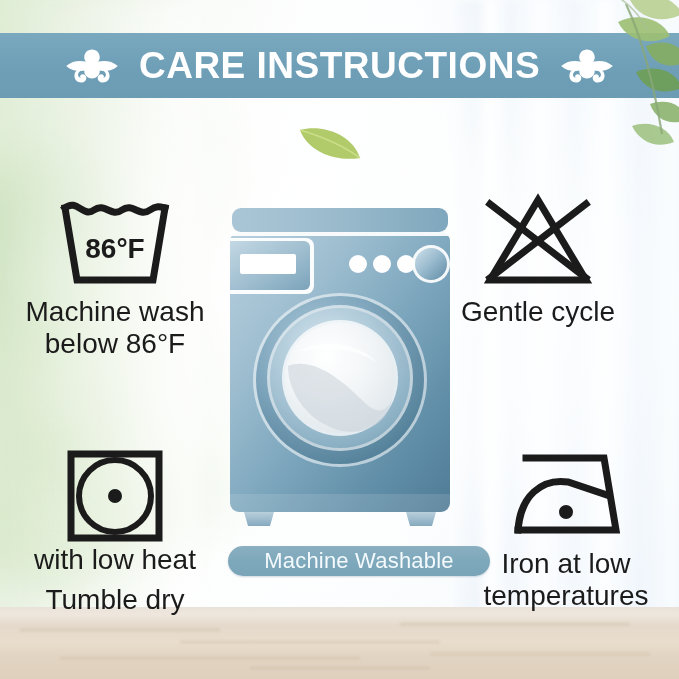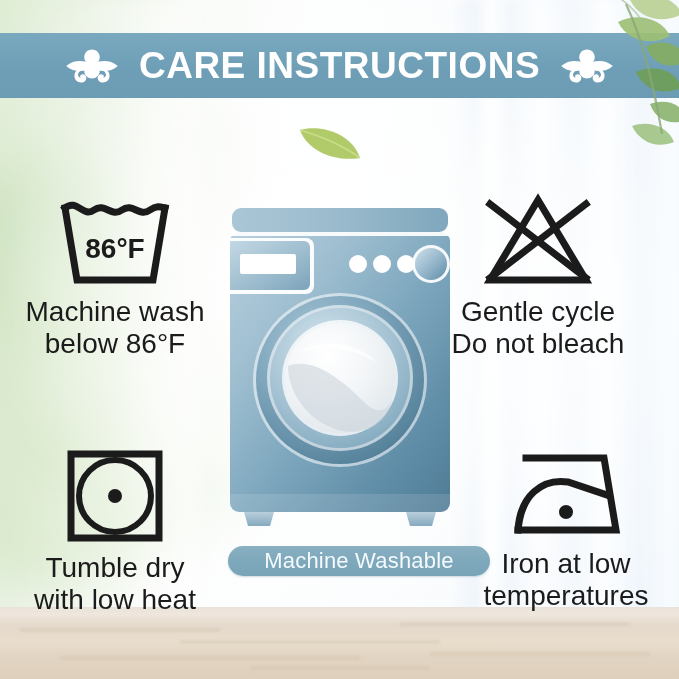--- a/index.html
+++ b/index.html
@@ -236,33 +236,32 @@
     <div class="glyph" style="height:96px;">
       <svg width="120" height="96" viewBox="0 0 120 96">
         <g fill="none" stroke="#1b1b1b" stroke-width="7" stroke-linecap="square" stroke-linejoin="miter">
           <path d="M60 8 L108 88 L12 88 Z"></path>
           <path d="M12 12 L108 86"></path>
           <path d="M108 12 L12 86"></path>
         </g>
       </svg>
     </div>
     <div class="cap">Gentle cycle</div>
-    <div class="cap" style="margin-top:0">Do not bleach</div>
   </div>
 
   <div class="sym sym-bl">
     <div class="glyph" style="height:96px;">
       <svg width="100" height="96" viewBox="0 0 100 96">
         <rect x="6" y="6" width="88" height="84" fill="none" stroke="#1b1b1b" stroke-width="7"></rect>
         <circle cx="50" cy="48" r="36" fill="none" stroke="#1b1b1b" stroke-width="6"></circle>
         <circle cx="50" cy="48" r="7" fill="#1b1b1b"></circle>
       </svg>
     </div>
+    <div class="cap" style="margin-top:0">with low heat</div>
     <div class="cap">Tumble dry</div>
-    <div class="cap" style="margin-top:0">with low heat</div>
   </div>
 
   <div class="sym sym-br">
     <div class="glyph" style="height:88px;">
       <svg width="124" height="88" viewBox="0 0 124 88">
         <g fill="none" stroke="#1b1b1b" stroke-width="7" stroke-linejoin="miter" stroke-linecap="square">
           <path d="M14 78 L112 78 L100 6 L22 6"></path>
           <path d="M14 78 C16 44 38 26 64 30 L103 43"></path>
         </g>
         <circle cx="62" cy="60" r="7" fill="#1b1b1b"></circle>

